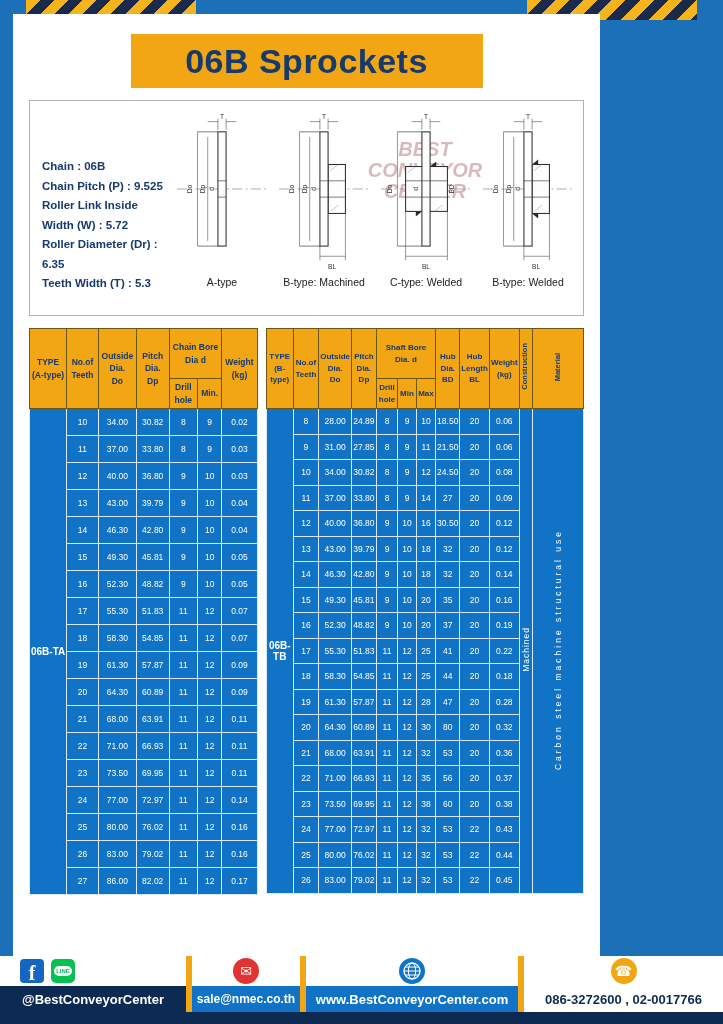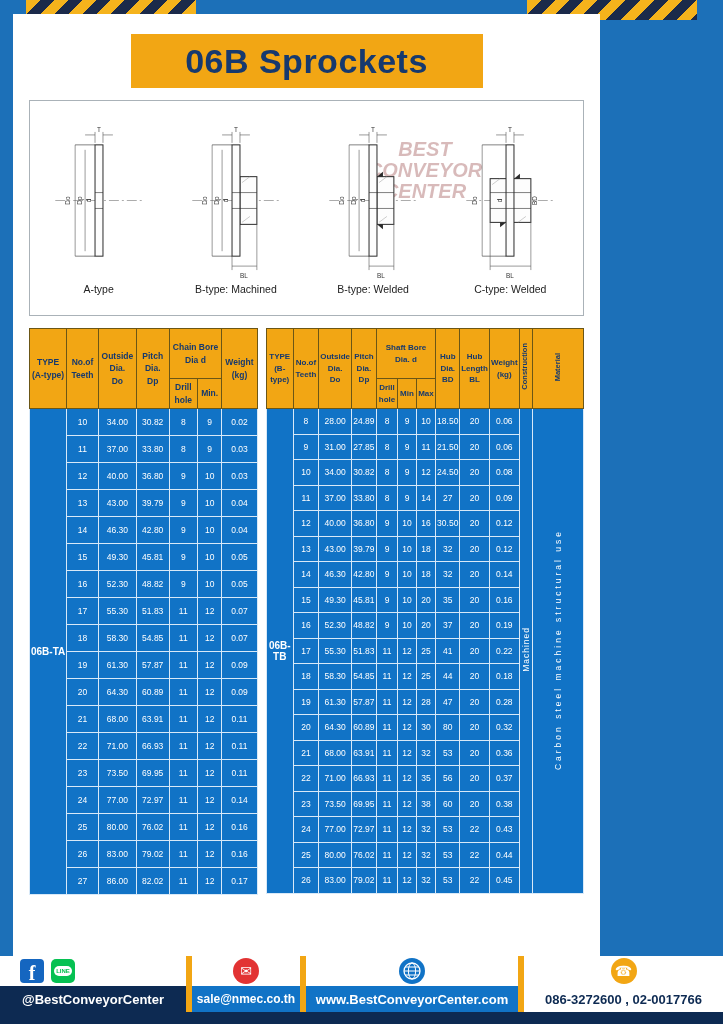--- a/index.html
+++ b/index.html
@@ -17,21 +17,21 @@
   .title-banner { width:352px; height:54px; margin:20px auto 0; background:#f2a614;
                   display:flex; align-items:center; justify-content:center; }
   .title-banner h1 { margin:0; font-size:34px; color:#16396e; letter-spacing:.5px; font-weight:bold; }
 
   .draw-box { position:relative; margin:12px 16px 0; height:216px; border:1px solid #aab2b8; display:flex; background:#fff; }
   .specs { width:228px; padding:56px 0 0 12px; color:#16396e; font-weight:bold; font-size:11.5px; line-height:1.7; }
   .watermark { position:absolute; left:300px; top:38px; width:190px; text-align:center;
                color:#7f1d1d; opacity:.3; font-weight:bold; font-style:italic; font-size:20px;
                line-height:1.05; white-space:pre-line; pointer-events:none; }
   .drawings { flex:1; display:flex; padding:6px 4px 4px 0; position:relative; }
-  .drawing { flex:1; margin:16px; display:flex; flex-direction:column; align-items:center; justify-content:flex-end; }
+  .drawing { flex:1; margin:0; display:flex; flex-direction:column; align-items:center; justify-content:flex-start; }
   .drawing svg { width:102px; height:168px; font-family:inherit; }
   .drawing-label { font-size:10.5px; color:#222; margin-top:1px; }
 
   .cl   { stroke:#888; stroke-width:.7; stroke-dasharray:10 3 2 3; }
   .part { fill:#fdfdfd; stroke:#2a2a2a; stroke-width:1; }
   .thin { stroke:#2a2a2a; stroke-width:.6; }
   .dim  { stroke:#555; stroke-width:.6; fill:none; }
   .hatch{ stroke:#9a9a9a; stroke-width:.5; }
   .weld { fill:#2a2a2a; }
   .dt   { font-size:6.5px; fill:#333; }
@@ -88,20 +88,27 @@
   <div class="inner">
 
     <div class="title-banner">
       <h1>06B Sprockets</h1>
     </div>
 
     <div class="draw-box">
       <div class="watermark">BEST
 CONVEYOR
 CENTER</div>
+      <div class="specs">
+        <div class="spec-line">Chain : 06B</div>
+        <div class="spec-line">Chain Pitch (P) : 9.525</div>
+        <div class="spec-line">Roller Link Inside Width (W) : 5.72</div>
+        <div class="spec-line">Roller Diameter (Dr) : 6.35</div>
+        <div class="spec-line">Teeth Width (T) : 5.3</div>
+      </div>
 
       <div class="drawings">
 
         <figure class="drawing">
           <svg viewBox="0 0 100 160">
             <line class="cl" x1="6" y1="78" x2="94" y2="78"></line>
             <line class="dim" x1="46" y1="20" x2="46" y2="9"></line>
             <line class="dim" x1="54" y1="20" x2="54" y2="9"></line>
             <line class="dim" x1="36" y1="12" x2="46" y2="12"></line>
             <line class="dim" x1="54" y1="12" x2="64" y2="12"></line>
@@ -140,20 +147,50 @@
             <text class="dt" transform="rotate(-90 21 78)" x="21" y="78" text-anchor="middle">Do</text>
             <line class="dim" x1="36" y1="27" x2="36" y2="129"></line>
             <text class="dt" transform="rotate(-90 33 78)" x="33" y="78" text-anchor="middle">Dp</text>
             <text class="dt" transform="rotate(-90 42 78)" x="42" y="78" text-anchor="middle">d</text>
             <line class="dim" x1="46" y1="134" x2="46" y2="148"></line>
             <line class="dim" x1="71" y1="102" x2="71" y2="148"></line>
             <line class="dim" x1="46" y1="144" x2="71" y2="144"></line>
             <text class="dt" x="58" y="156" text-anchor="middle">BL</text>
           </svg>
           <figcaption class="drawing-label">B-type: Machined</figcaption>
+        </figure>
+
+        <figure class="drawing">
+          <svg viewBox="0 0 100 160">
+            <line class="cl" x1="6" y1="78" x2="94" y2="78"></line>
+            <line class="dim" x1="46" y1="20" x2="46" y2="9"></line>
+            <line class="dim" x1="54" y1="20" x2="54" y2="9"></line>
+            <line class="dim" x1="36" y1="12" x2="46" y2="12"></line>
+            <line class="dim" x1="54" y1="12" x2="64" y2="12"></line>
+            <text class="dt" x="50" y="9" text-anchor="middle">T</text>
+            <rect class="part" x="30" y="56" width="41" height="44"></rect>
+            <line class="hatch" x1="32" y1="62" x2="40" y2="56"></line>
+            <line class="hatch" x1="58" y1="100" x2="66" y2="94"></line>
+            <rect class="part" x="46" y="22" width="8" height="112"></rect>
+            <path class="weld" d="M54 56 l6 -5 v5 z"></path>
+            <path class="weld" d="M46 100 l-6 5 v-5 z"></path>
+            <line class="thin" x1="30" y1="70" x2="71" y2="70"></line>
+            <line class="thin" x1="30" y1="86" x2="71" y2="86"></line>
+            <line class="dim" x1="22" y1="22" x2="22" y2="134"></line>
+            <line class="thin" x1="22" y1="22" x2="46" y2="22"></line>
+            <line class="thin" x1="22" y1="134" x2="46" y2="134"></line>
+            <text class="dt" transform="rotate(-90 17 78)" x="17" y="78" text-anchor="middle">Do</text>
+            <text class="dt" transform="rotate(-90 42 78)" x="42" y="78" text-anchor="middle">d</text>
+            <text class="dt" transform="rotate(-90 77 78)" x="77" y="78" text-anchor="middle">BD</text>
+            <line class="dim" x1="30" y1="100" x2="30" y2="148"></line>
+            <line class="dim" x1="71" y1="100" x2="71" y2="148"></line>
+            <line class="dim" x1="30" y1="144" x2="71" y2="144"></line>
+            <text class="dt" x="50" y="156" text-anchor="middle">BL</text>
+          </svg>
+          <figcaption class="drawing-label">C-type: Welded</figcaption>
         </figure>
 
         <figure class="drawing">
           <svg viewBox="0 0 100 160">
             <line class="cl" x1="6" y1="78" x2="94" y2="78"></line>
             <line class="dim" x1="46" y1="20" x2="46" y2="9"></line>
             <line class="dim" x1="54" y1="20" x2="54" y2="9"></line>
             <line class="dim" x1="36" y1="12" x2="46" y2="12"></line>
             <line class="dim" x1="54" y1="12" x2="64" y2="12"></line>
             <text class="dt" x="50" y="9" text-anchor="middle">T</text>
@@ -171,50 +208,20 @@
             <text class="dt" transform="rotate(-90 21 78)" x="21" y="78" text-anchor="middle">Do</text>
             <line class="dim" x1="36" y1="27" x2="36" y2="129"></line>
             <text class="dt" transform="rotate(-90 33 78)" x="33" y="78" text-anchor="middle">Dp</text>
             <text class="dt" transform="rotate(-90 42 78)" x="42" y="78" text-anchor="middle">d</text>
             <line class="dim" x1="46" y1="134" x2="46" y2="148"></line>
             <line class="dim" x1="71" y1="102" x2="71" y2="148"></line>
             <line class="dim" x1="46" y1="144" x2="71" y2="144"></line>
             <text class="dt" x="58" y="156" text-anchor="middle">BL</text>
           </svg>
           <figcaption class="drawing-label">B-type: Welded</figcaption>
-        </figure>
-
-        <figure class="drawing">
-          <svg viewBox="0 0 100 160">
-            <line class="cl" x1="6" y1="78" x2="94" y2="78"></line>
-            <line class="dim" x1="46" y1="20" x2="46" y2="9"></line>
-            <line class="dim" x1="54" y1="20" x2="54" y2="9"></line>
-            <line class="dim" x1="36" y1="12" x2="46" y2="12"></line>
-            <line class="dim" x1="54" y1="12" x2="64" y2="12"></line>
-            <text class="dt" x="50" y="9" text-anchor="middle">T</text>
-            <rect class="part" x="30" y="56" width="41" height="44"></rect>
-            <line class="hatch" x1="32" y1="62" x2="40" y2="56"></line>
-            <line class="hatch" x1="58" y1="100" x2="66" y2="94"></line>
-            <rect class="part" x="46" y="22" width="8" height="112"></rect>
-            <path class="weld" d="M54 56 l6 -5 v5 z"></path>
-            <path class="weld" d="M46 100 l-6 5 v-5 z"></path>
-            <line class="thin" x1="30" y1="70" x2="71" y2="70"></line>
-            <line class="thin" x1="30" y1="86" x2="71" y2="86"></line>
-            <line class="dim" x1="22" y1="22" x2="22" y2="134"></line>
-            <line class="thin" x1="22" y1="22" x2="46" y2="22"></line>
-            <line class="thin" x1="22" y1="134" x2="46" y2="134"></line>
-            <text class="dt" transform="rotate(-90 17 78)" x="17" y="78" text-anchor="middle">Do</text>
-            <text class="dt" transform="rotate(-90 42 78)" x="42" y="78" text-anchor="middle">d</text>
-            <text class="dt" transform="rotate(-90 77 78)" x="77" y="78" text-anchor="middle">BD</text>
-            <line class="dim" x1="30" y1="100" x2="30" y2="148"></line>
-            <line class="dim" x1="71" y1="100" x2="71" y2="148"></line>
-            <line class="dim" x1="30" y1="144" x2="71" y2="144"></line>
-            <text class="dt" x="50" y="156" text-anchor="middle">BL</text>
-          </svg>
-          <figcaption class="drawing-label">C-type: Welded</figcaption>
         </figure>
 
       </div>
     </div>
 
     <div class="tables">
 
       <table class="tbl-a">
         <colgroup>
           <col style="width:52px">

